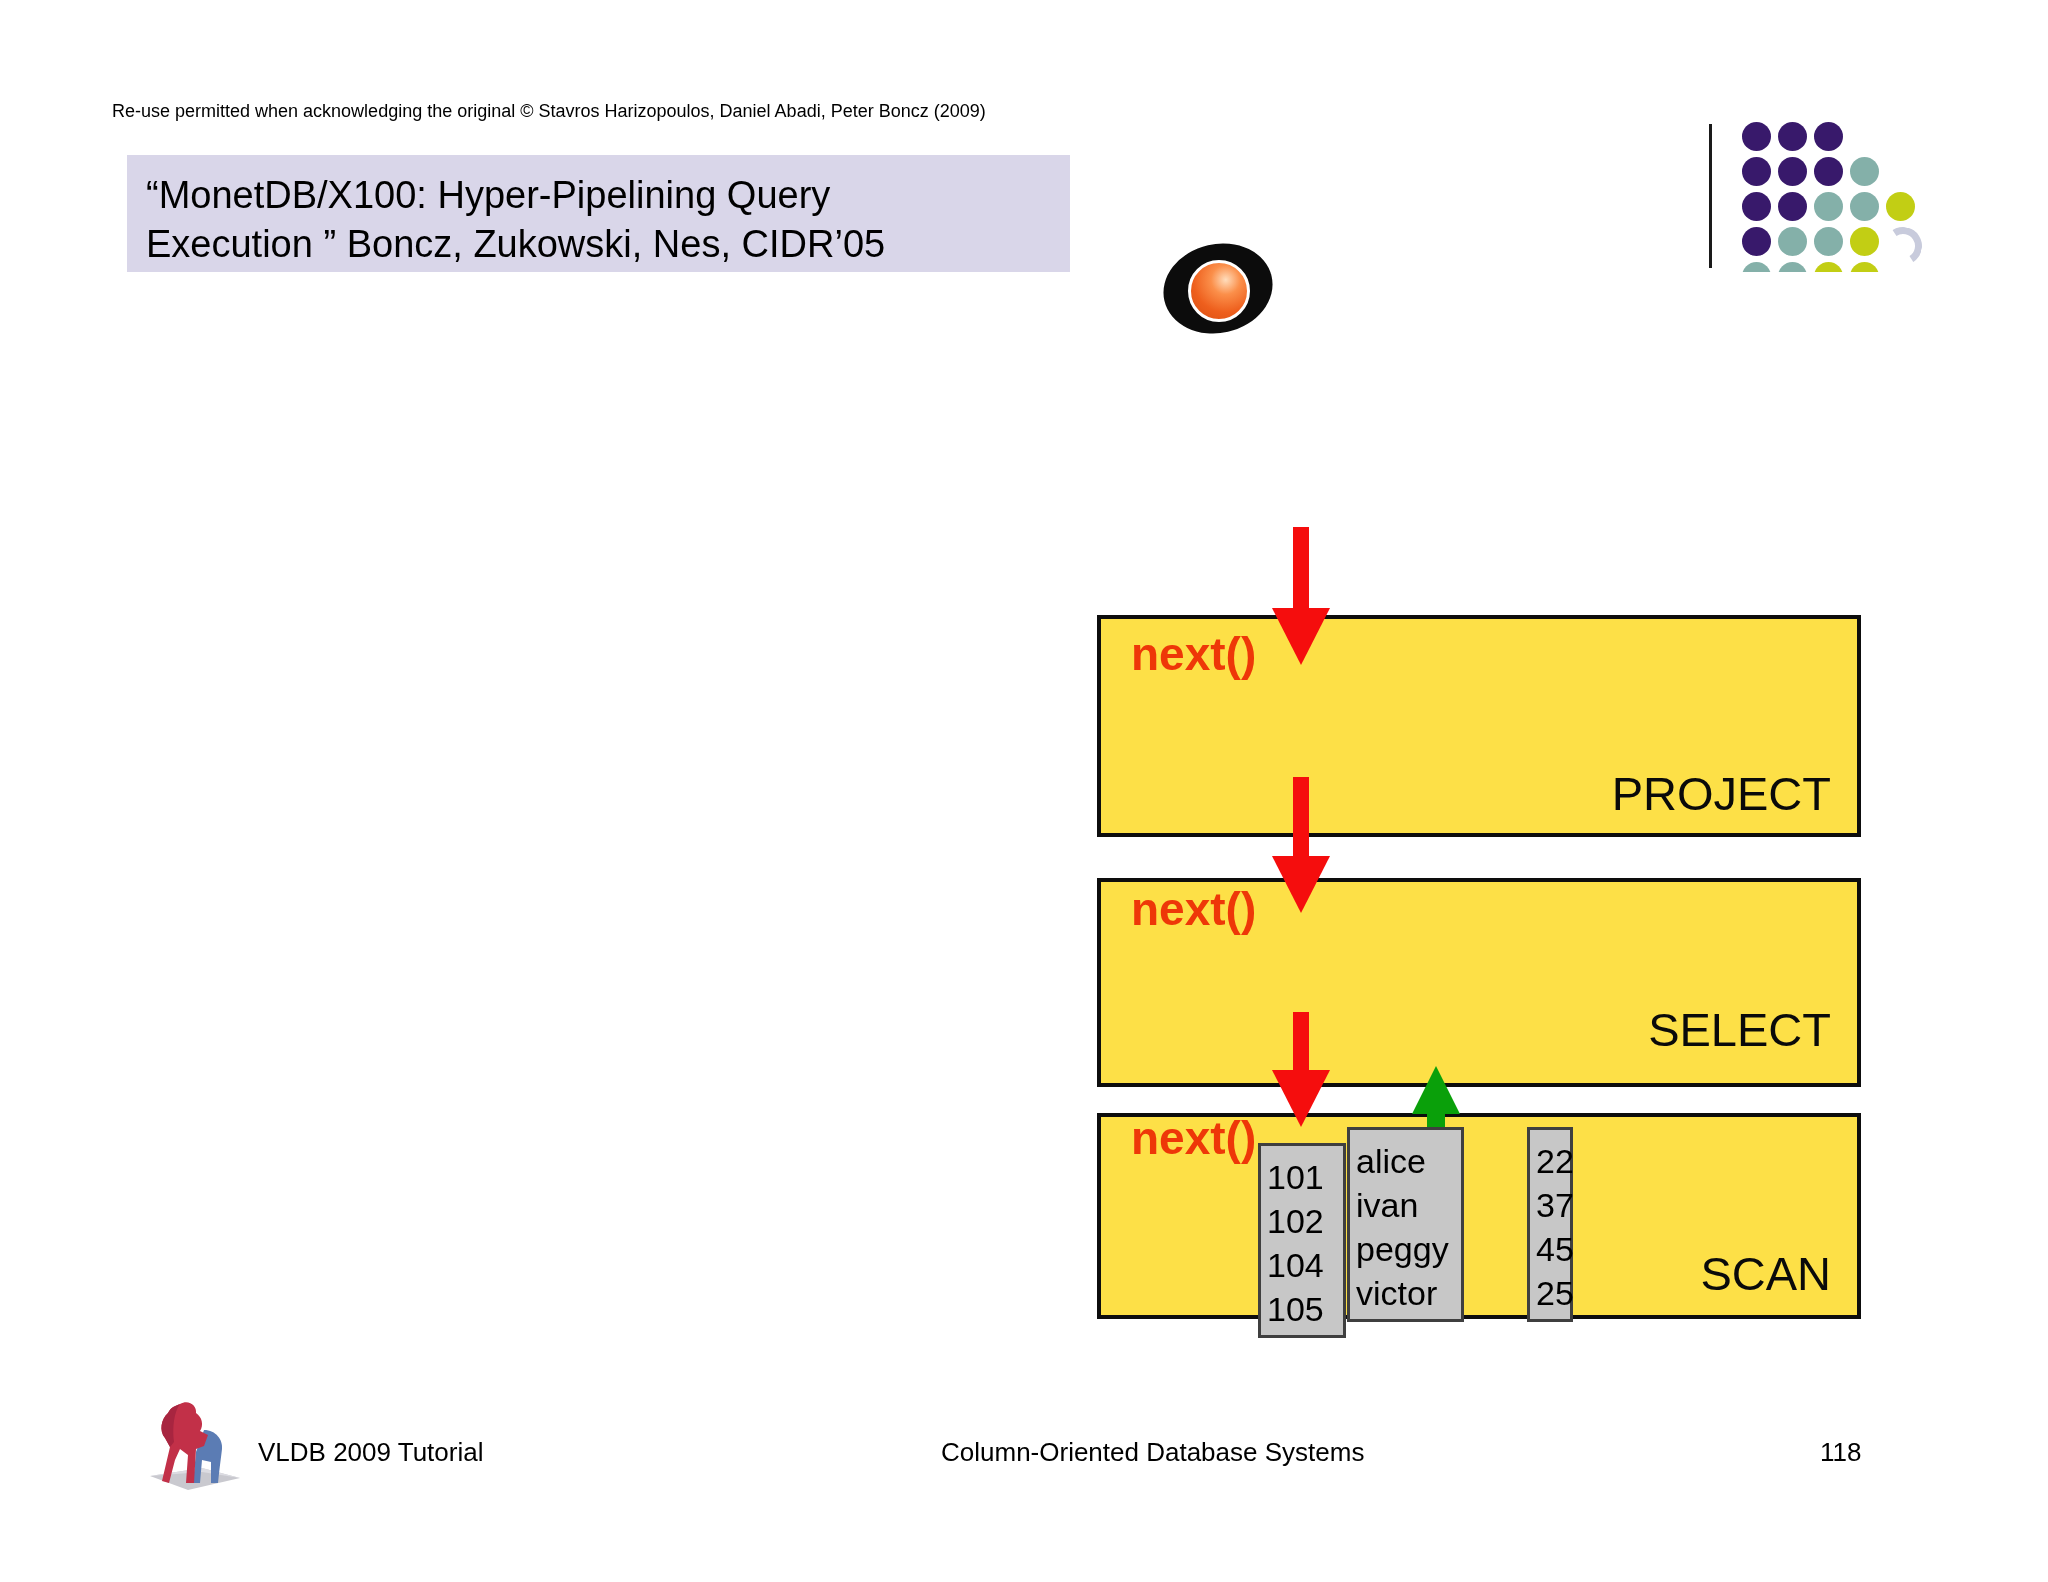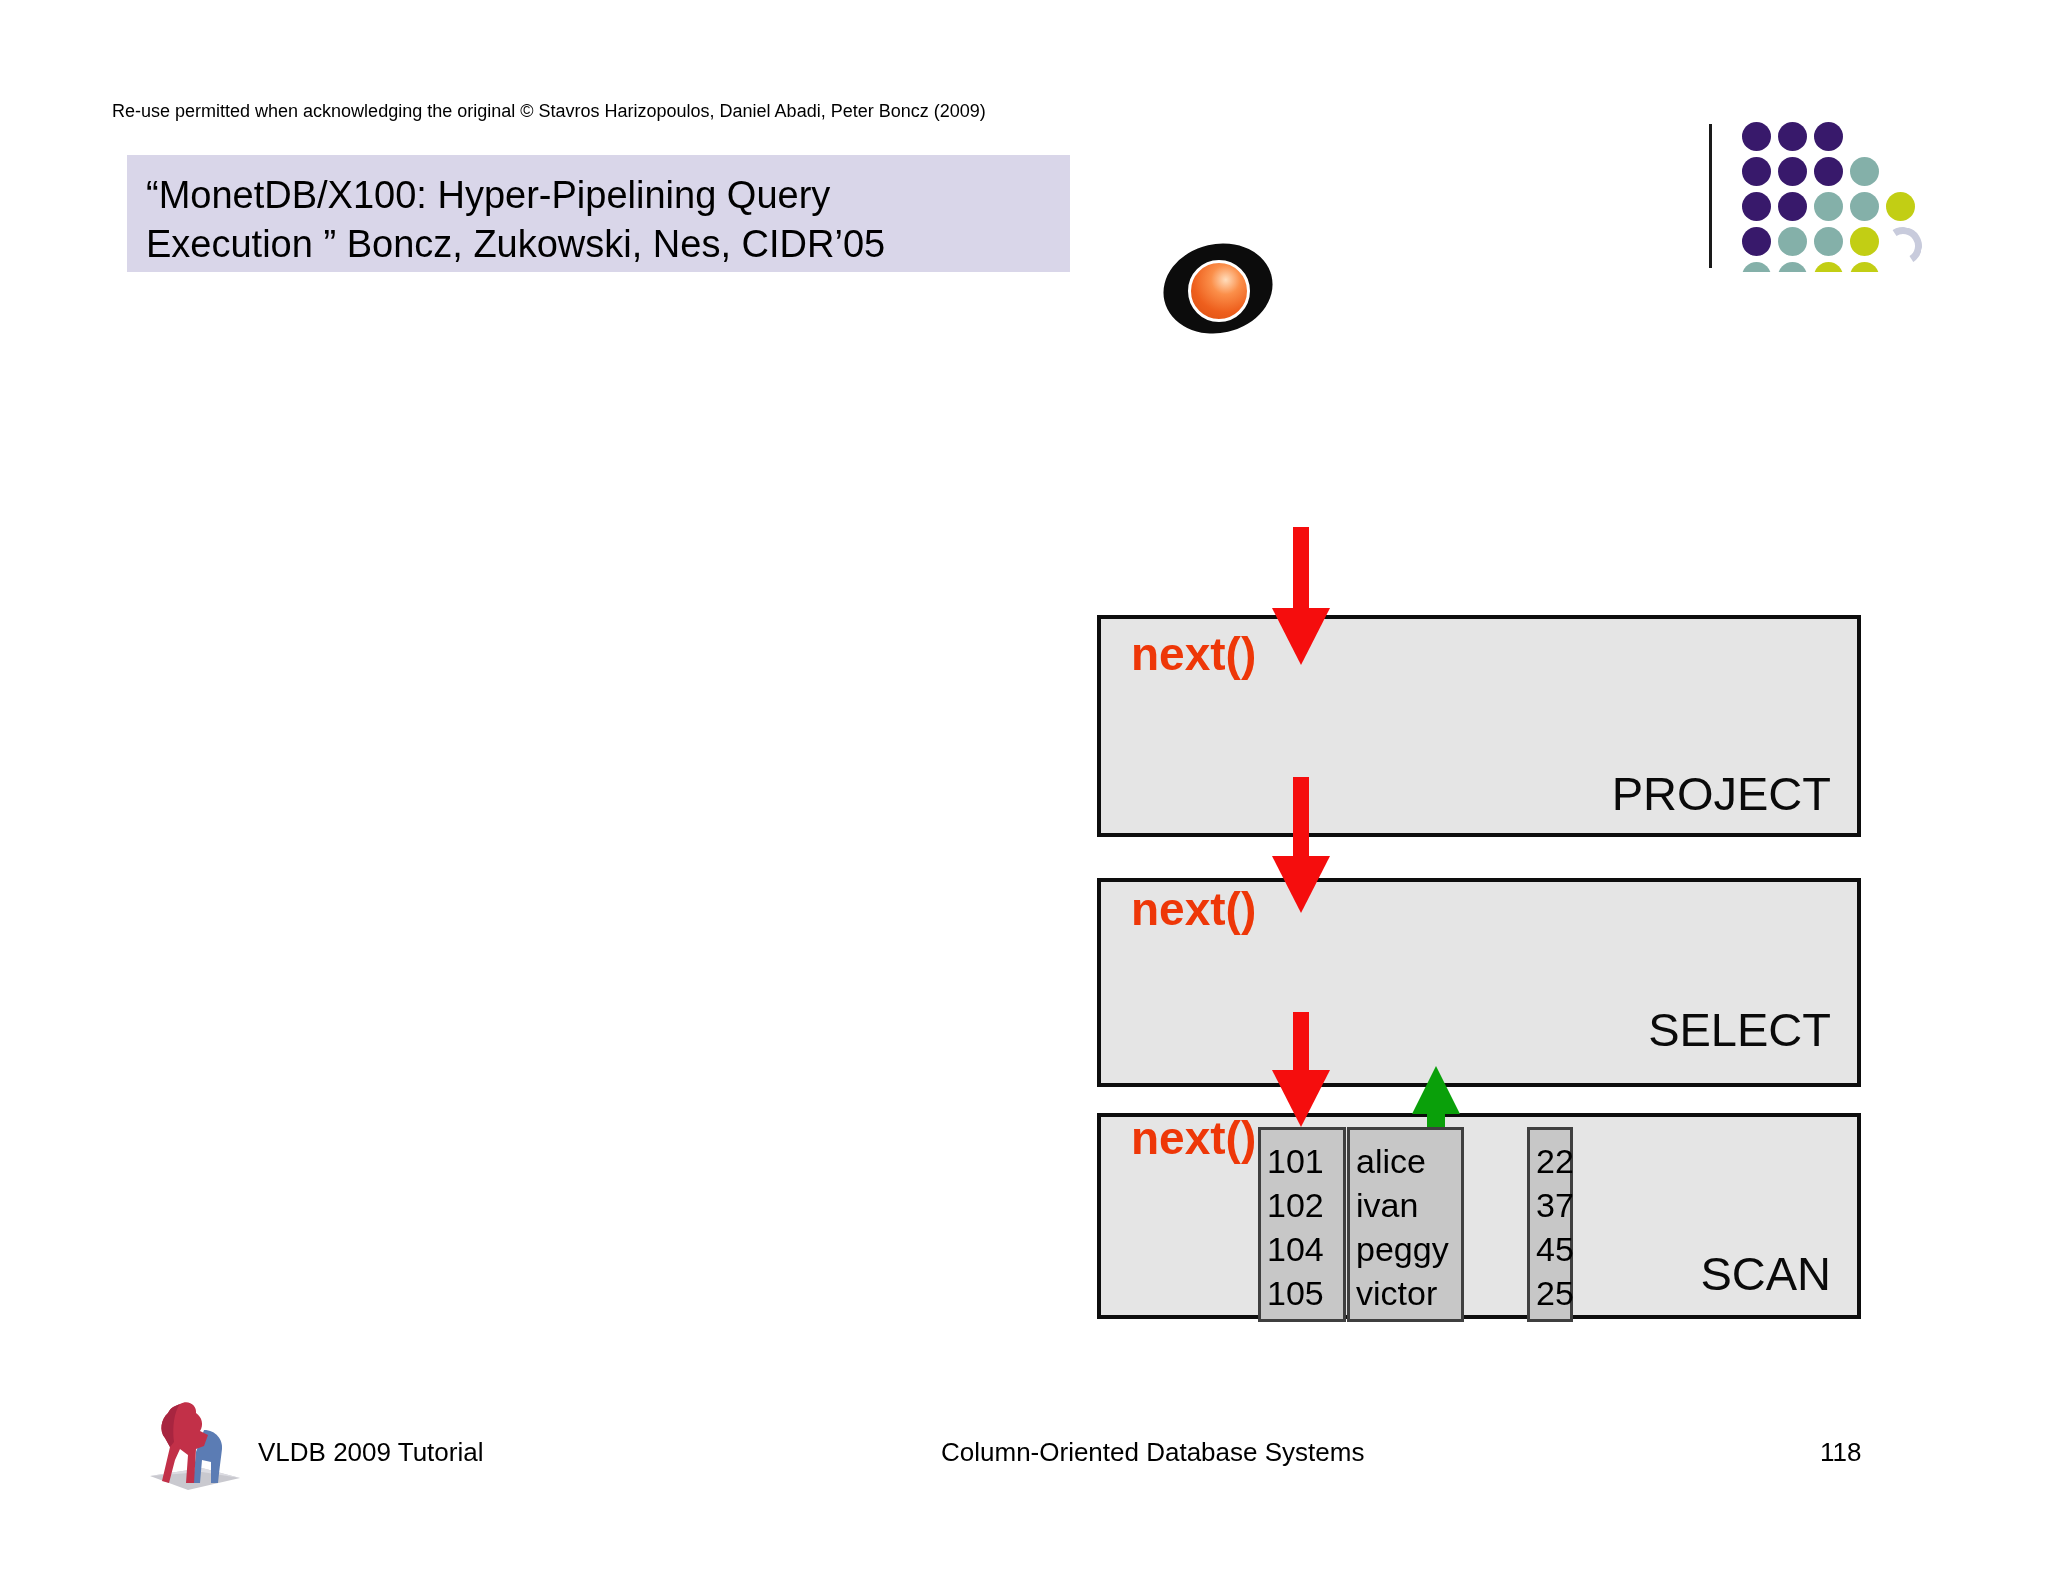--- a/index.html
+++ b/index.html
@@ -28,21 +28,21 @@
   #vw-text .bk{color:#0c0c0c;}
   #vw-divider{left:1709px; top:124px; width:3px; height:144px; background:#1a1a1a;}
   #dot-matrix{left:1742px; top:122px; width:195px; height:150px; overflow:hidden;}
   .dot-row{display:flex; gap:7px; margin-bottom:6px;}
   .dot{width:29px; height:29px; border-radius:50%; flex:0 0 auto;}
   #vw-arc{left:1884px; top:227px; width:24px; height:24px; border-radius:50%;
     border:7px solid #c8cbdc; border-left-color:transparent; border-bottom-color:transparent;
     transform:rotate(12deg);}
 
   
-  .op-box{left:1097px; width:764px; border:4px solid #0d0d0d; background:#e5e5e5; box-sizing:border-box;}
+  .op-box{left:1097px; width:764px; border:4px solid #0d0d0d; background:#fde047; box-sizing:border-box;}
   #box-project{top:615px; height:222px;}
   #box-select{top:878px; height:209px;}
   #box-scan{top:1113px; height:206px;}
   .op-label{position:absolute; right:26px; font-size:47px; color:#0a0a0a; white-space:nowrap;}
   #box-project .op-label{bottom:12px;}
   #box-select .op-label{bottom:26px;}
   #box-scan .op-label{bottom:14px;}
   .next-label{position:absolute; left:30px; font-size:46px; font-weight:bold; color:#ee3708; white-space:nowrap;}
   #box-project .next-label{top:8px;}
   #box-select .next-label{top:0px;}
@@ -58,21 +58,21 @@
   #arrow2-head{left:1272px; top:856px;}
   #arrow3-shaft{left:1293px; top:1012px; height:59px;}
   #arrow3-head{left:1272px; top:1070px;}
   #garrow-head{left:1412px; top:1066px; width:0; height:0;
     border-left:24px solid transparent; border-right:24px solid transparent;
     border-bottom:48px solid #0aa00a;}
   #garrow-shaft{left:1427px; top:1112px; width:18px; height:46px; background:#0aa00a;}
 
   
   .scan-col{top:1127px; height:195px; background:#c7c7c7; border:3px solid #3f3f3f; box-sizing:border-box;}
-  #col-ids{left:1258px; width:88px;}
+  #col-ids{left:1258px; width:88px;margin-top:16px;}
   #col-names{left:1347px; width:117px;}
   #col-ages{left:1479px; width:46px;margin-left:48px;}
   .cell{font-size:34px; line-height:44px; padding-left:6px; white-space:nowrap;}
   .scan-col .cell:first-child{margin-top:9px;}
 
   
   #lion{left:144px; top:1398px; width:100px; height:92px;}
   .footer-text{top:1437px; font-size:26px; white-space:nowrap;}
   #footer-left{left:258px;}
   #footer-center{left:941px;}

